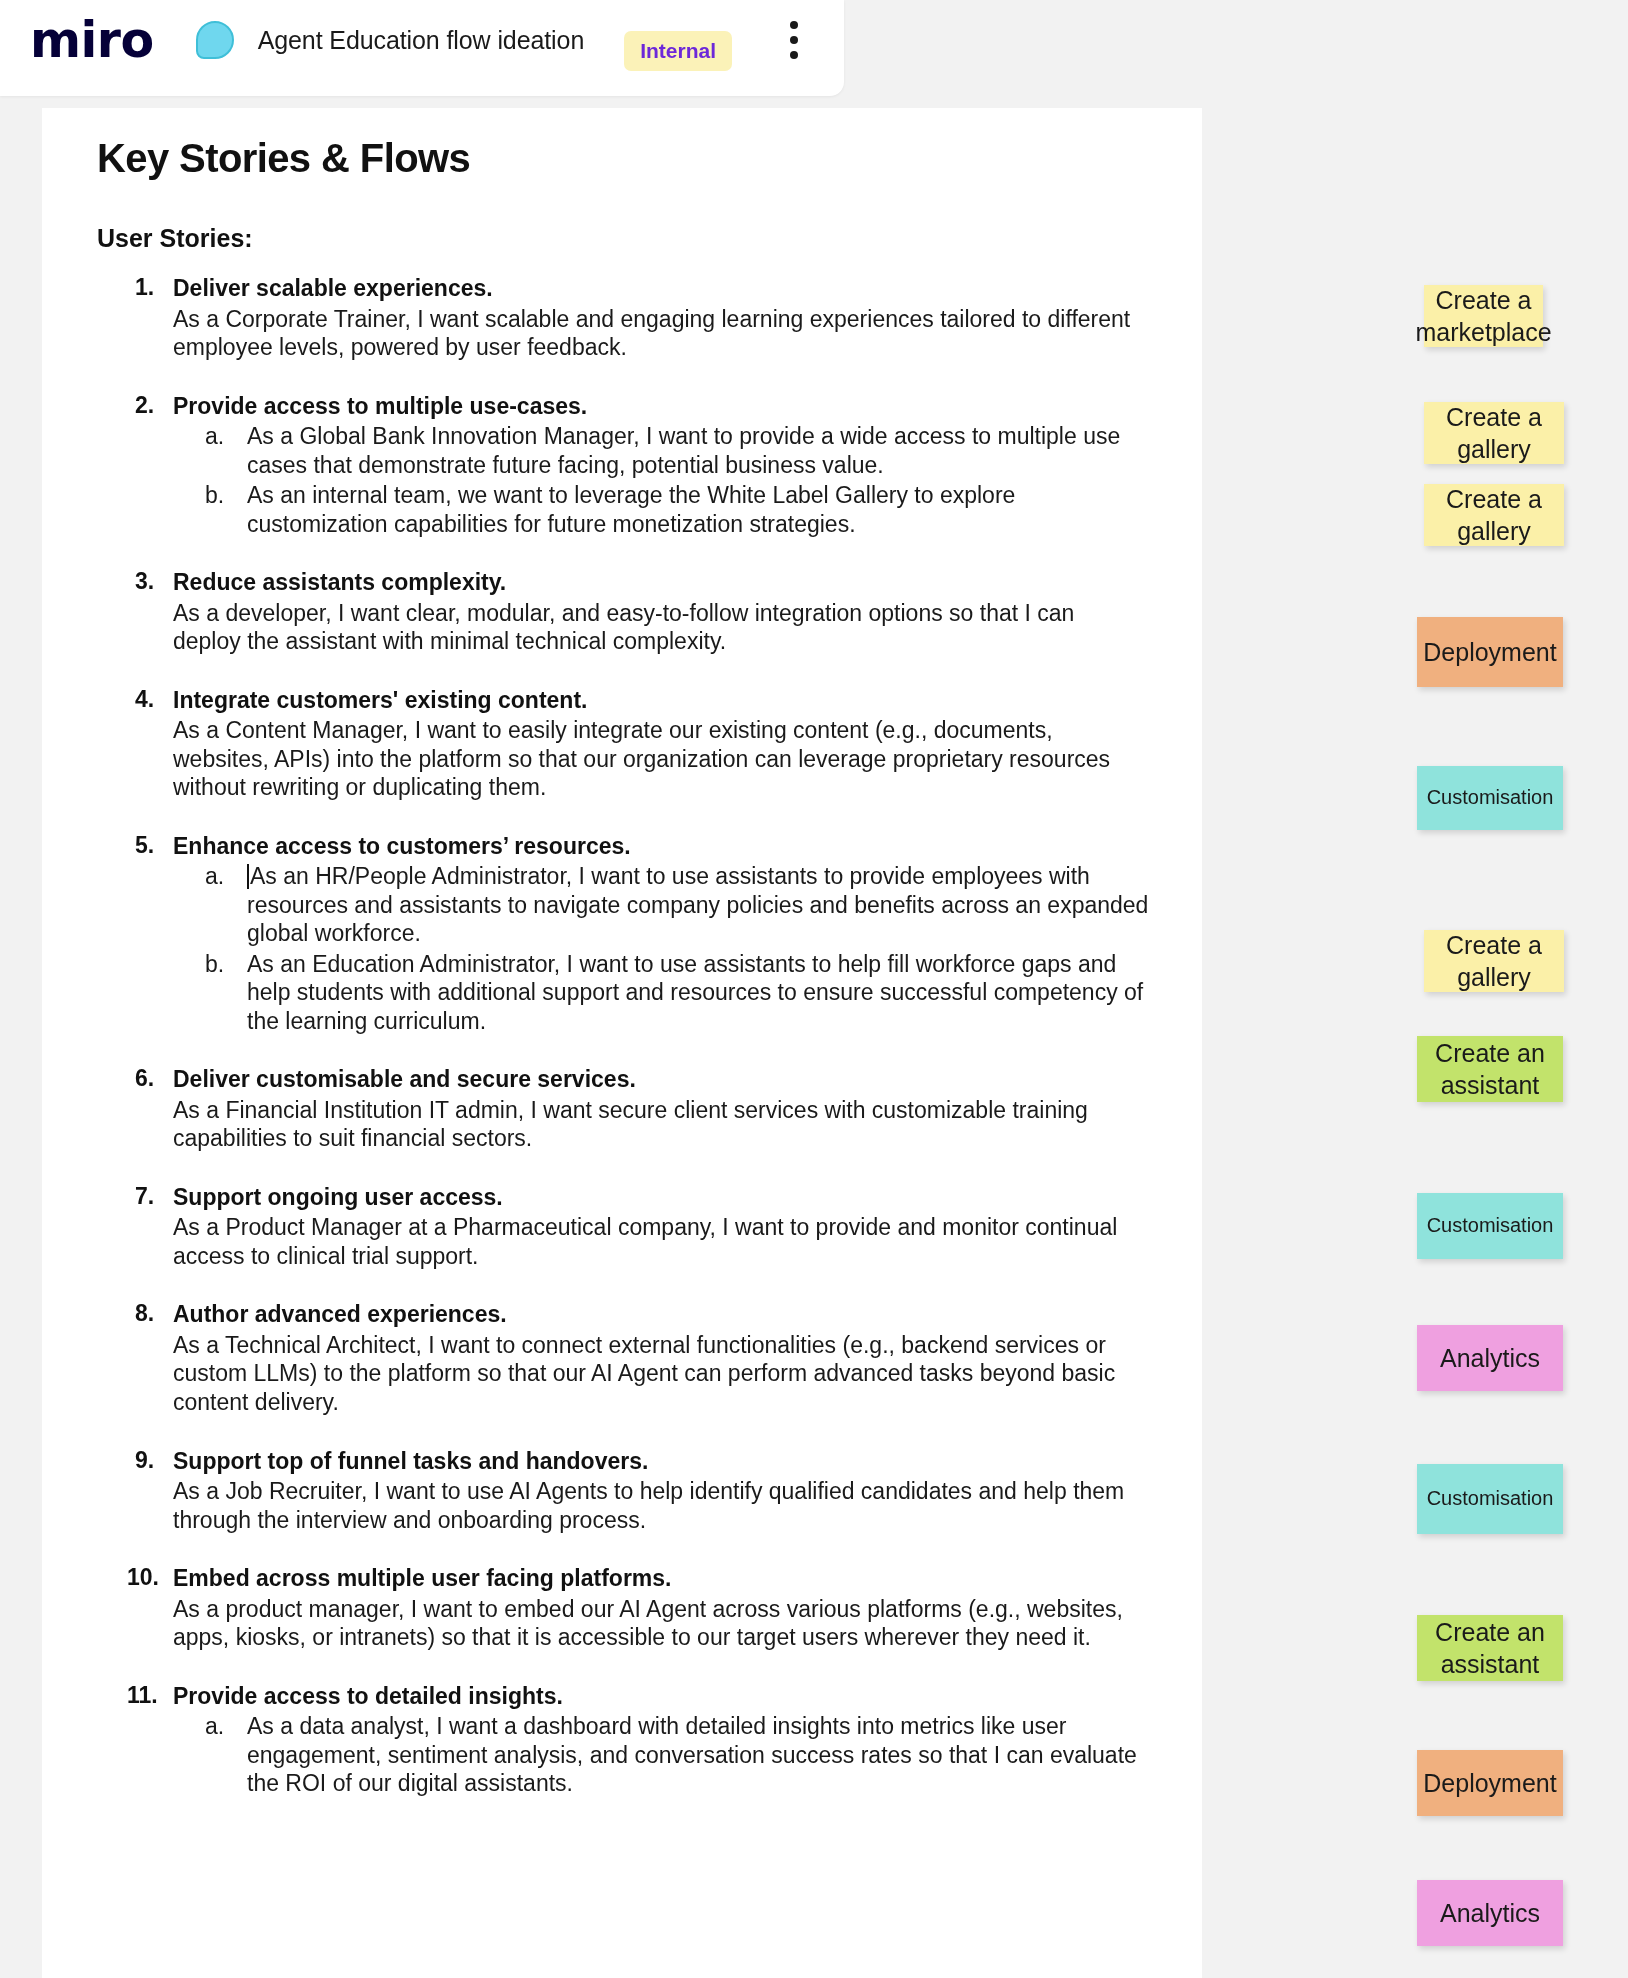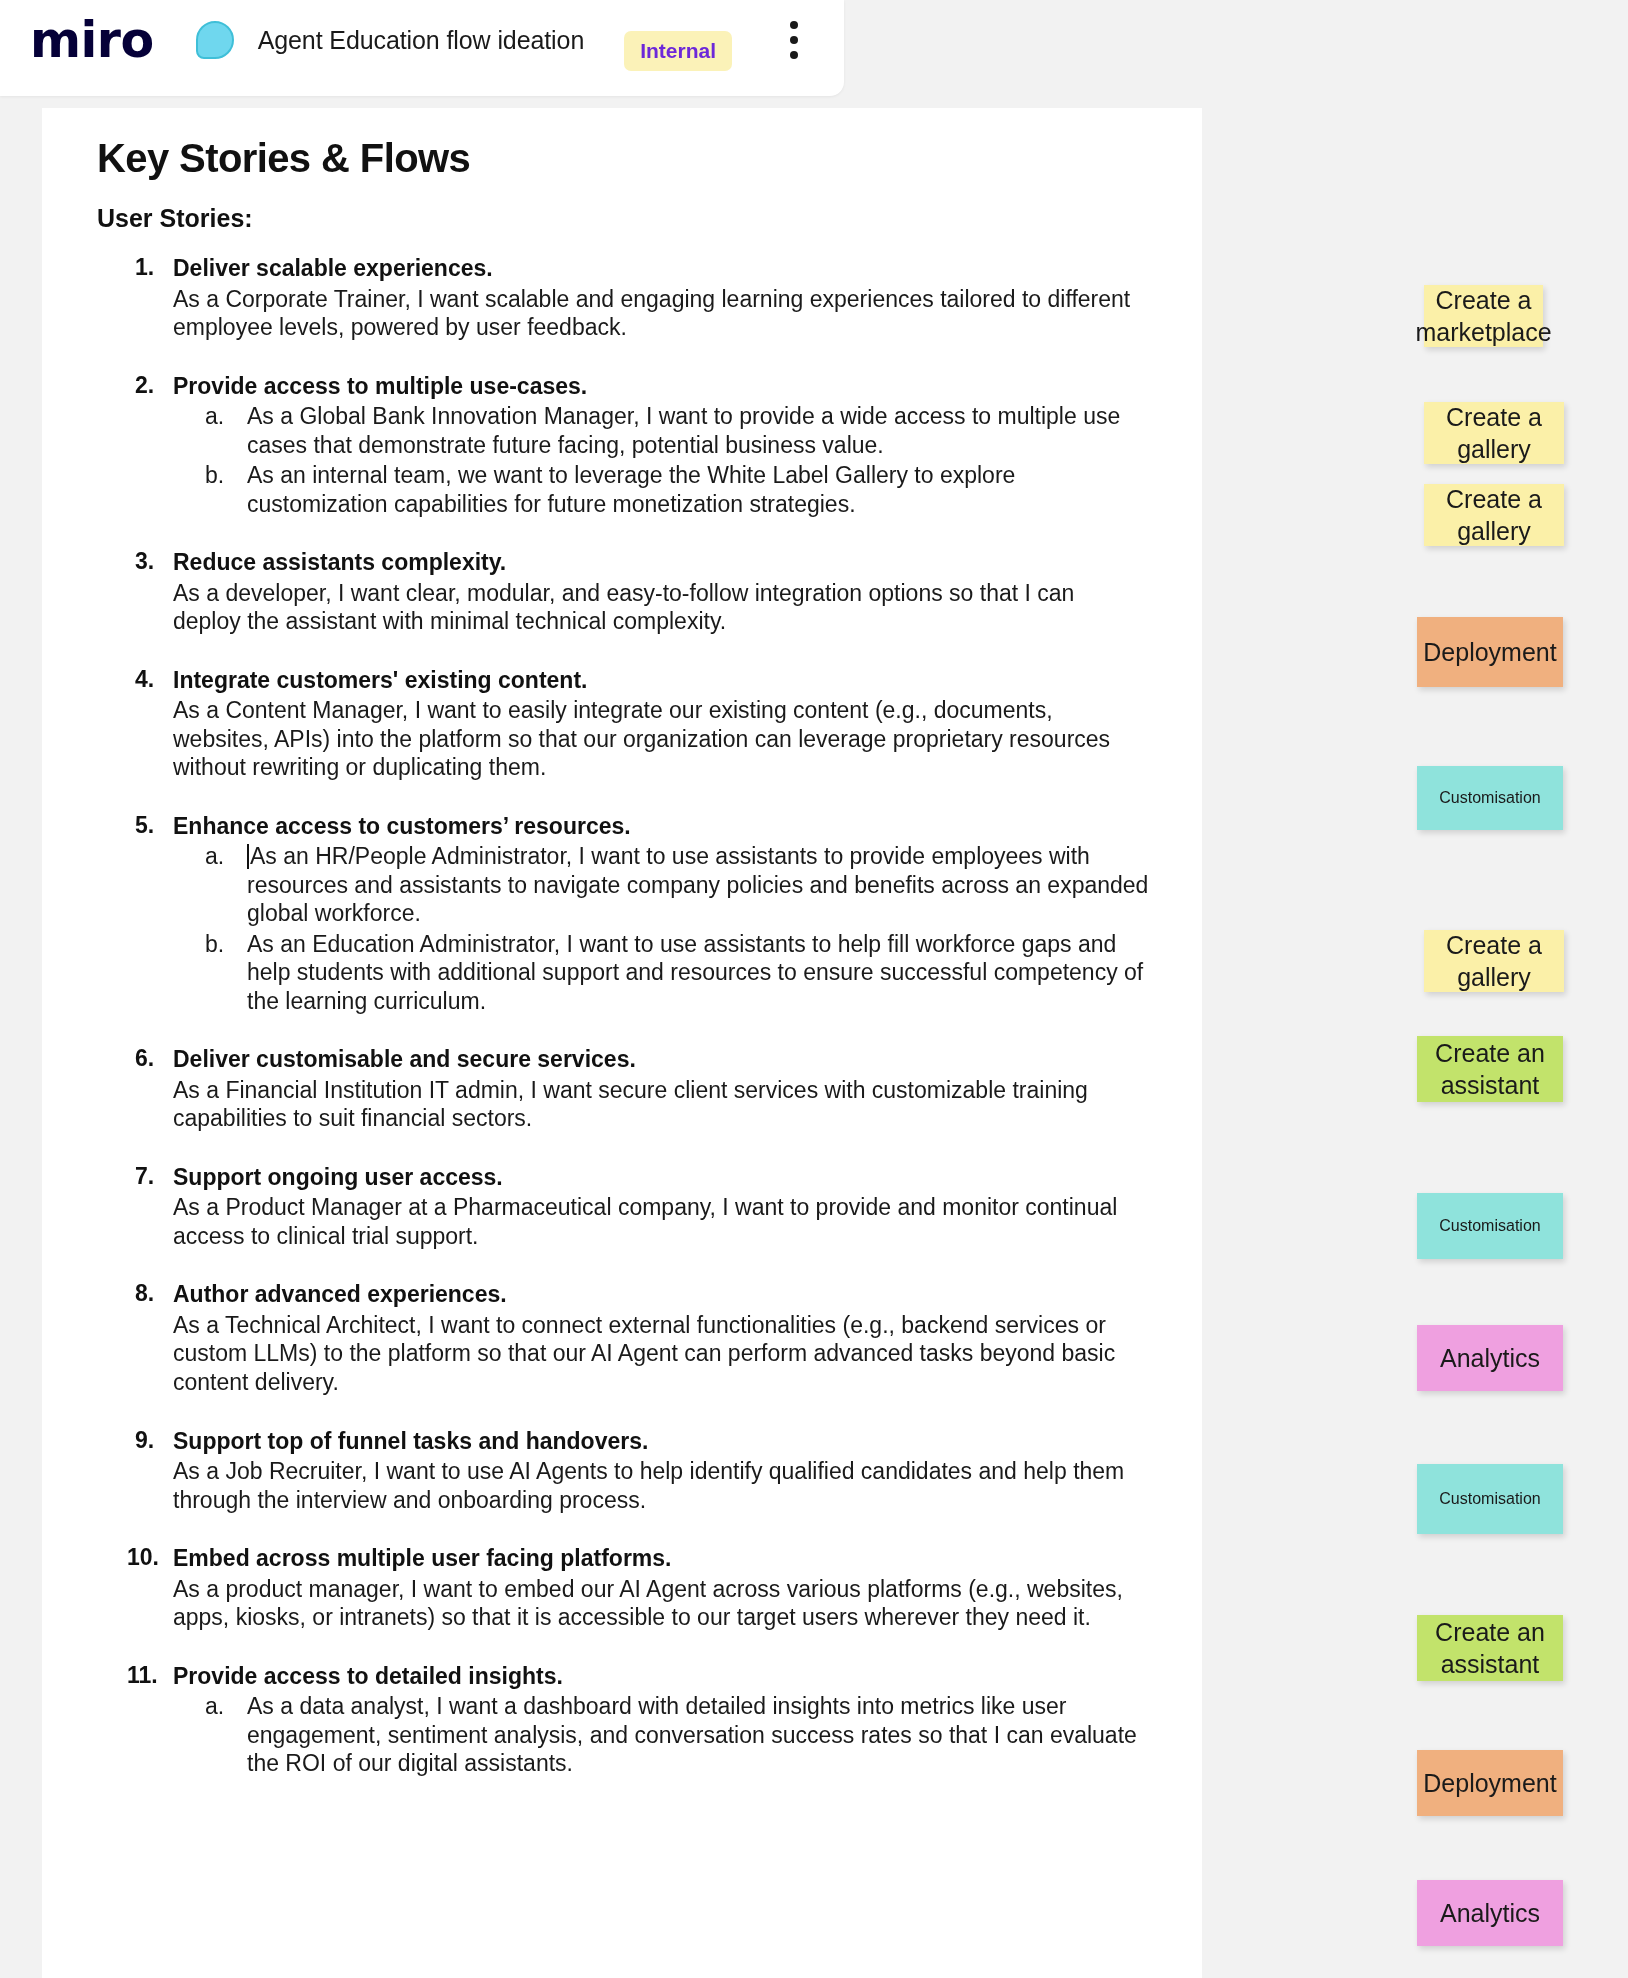--- a/index.html
+++ b/index.html
@@ -98,21 +98,21 @@
 
   #doc-inner {
     padding: 28px 52px 40px 55px;
   }
 
   h1#doc-title {
     font-size: 40px;
     font-weight: 700;
     color: #111;
     letter-spacing: -0.6px;
-    margin-bottom: 24px;
+    margin-bottom: 44px;
     line-height: 1.1;
   }
 
   h2#section-heading {
     font-size: 25px;
     font-weight: 700;
     color: #111;
     margin-bottom: 21px;
   }
 
@@ -203,21 +203,21 @@
     align-items: center;
     justify-content: center;
     text-align: center;
     box-shadow: 2px 3px 6px rgba(0,0,0,0.14);
     color: #1a1a1a;
     font-family: "Liberation Sans", sans-serif;
     line-height: 1.28;
     padding: 4px 6px;
     cursor: pointer;
   }
-  .note.small { font-size: 16px; }
+  .note.small { font-size: 20px; }
   .note.big { font-size: 25px; }
 </style>
 </head>
 <body>
 
 <div id="topbar">
   <div id="miro-logo">miro</div>
   <div id="board-chip"></div>
   <div id="board-title">Agent Education flow ideation</div>
   <div id="internal-badge">Internal</div>

